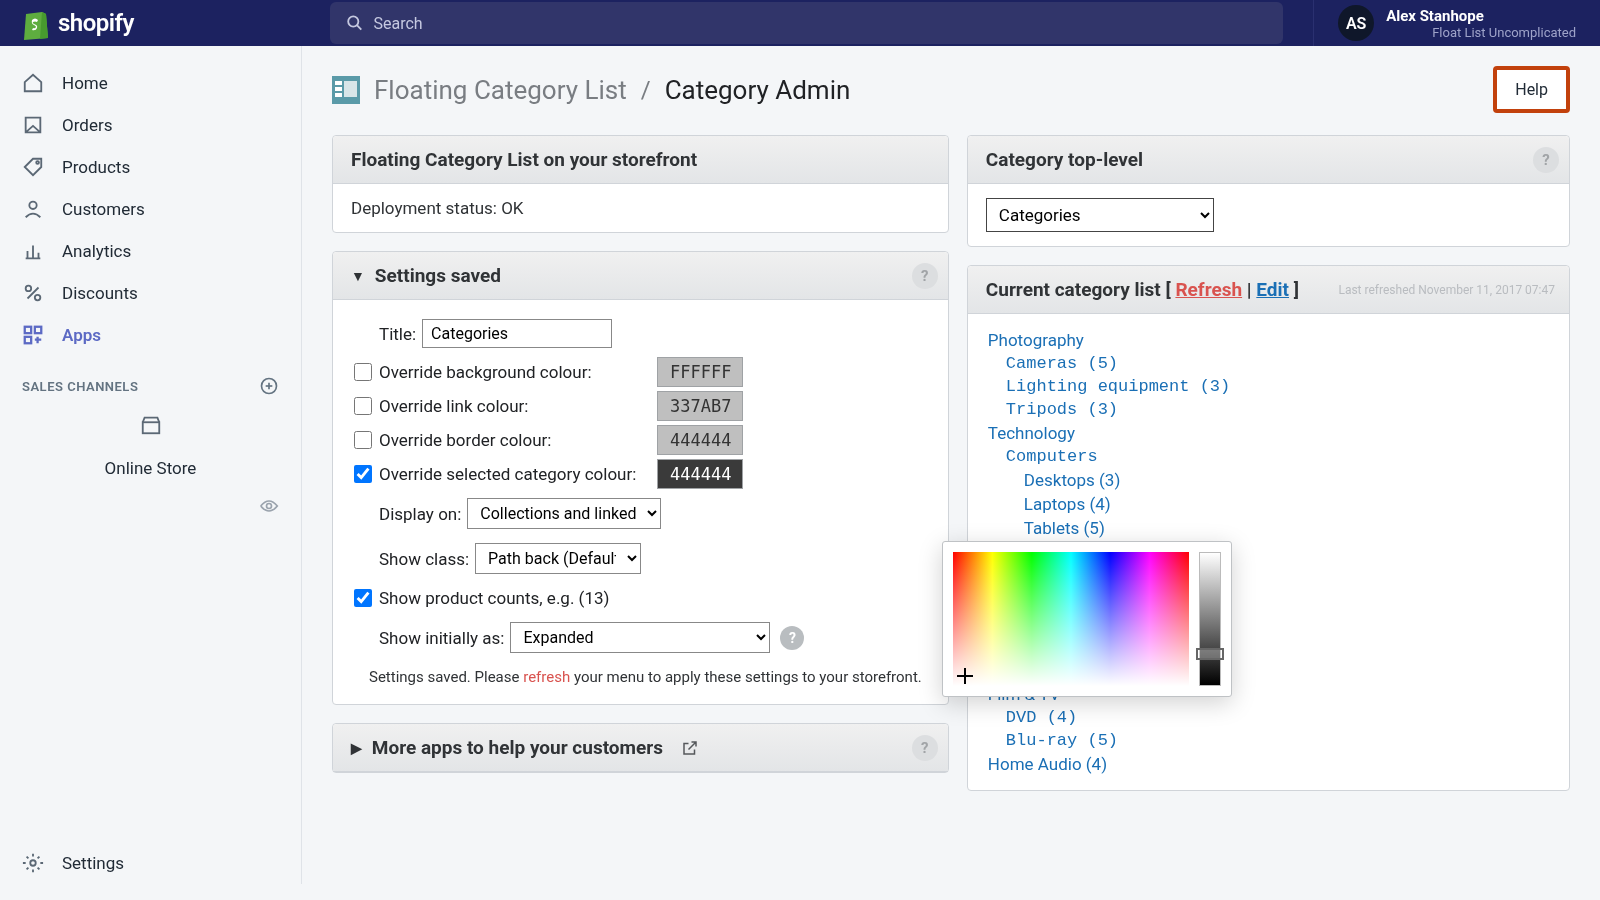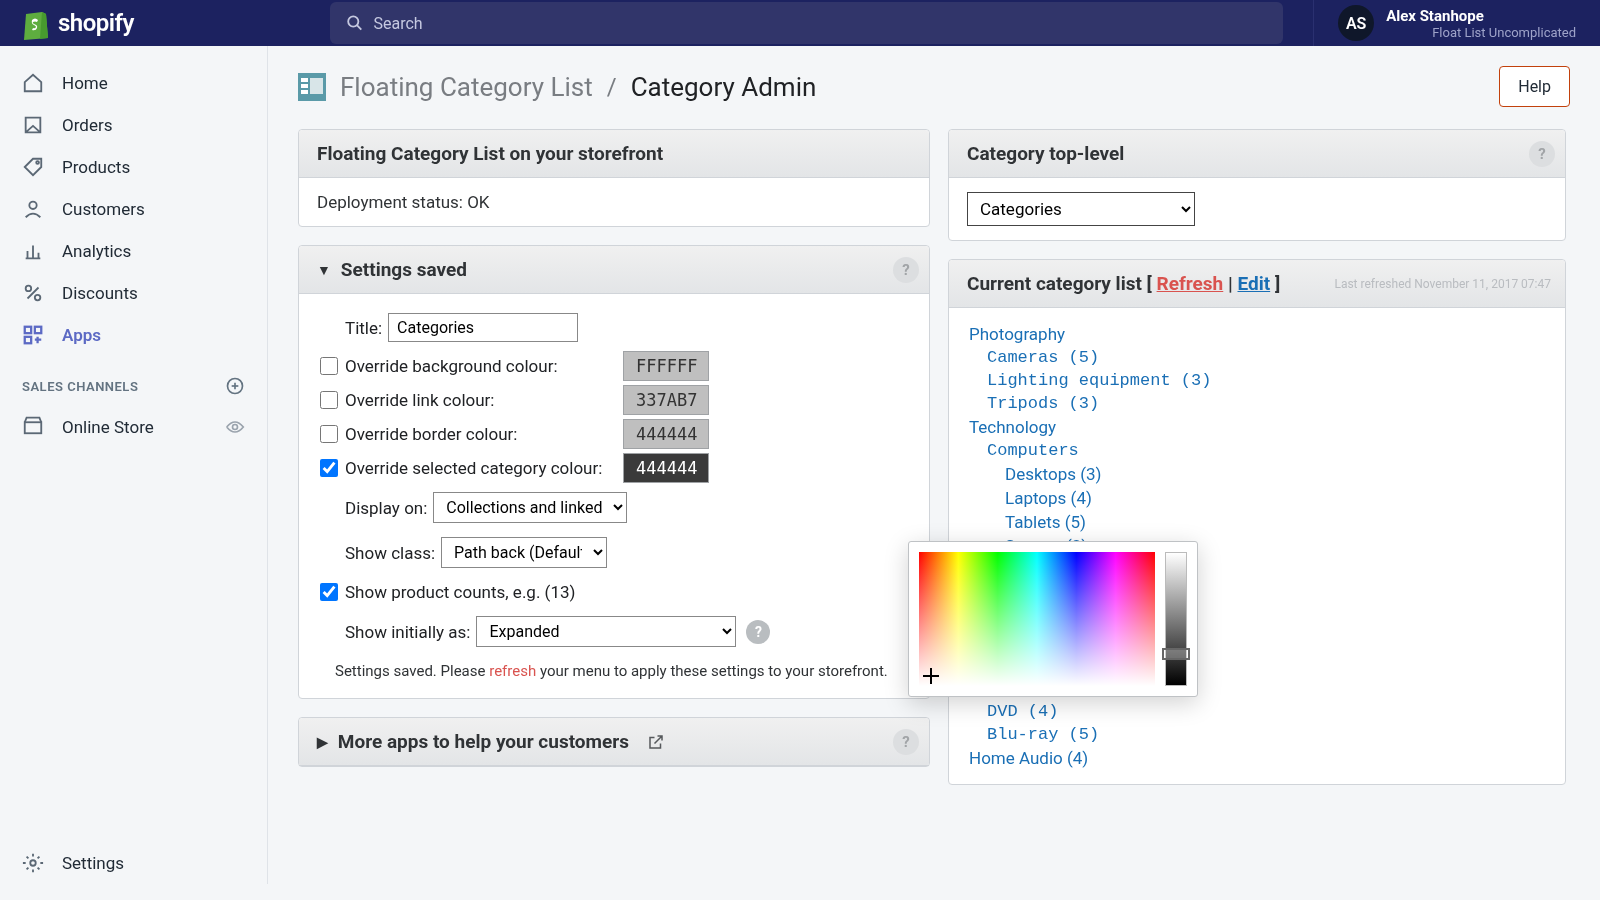--- a/index.html
+++ b/index.html
@@ -9,35 +9,35 @@
 .logo-name { color:#fff; font-size:24px; font-weight:600; letter-spacing:-0.5px; }
 .searchwrap { flex:1; padding:0 30px; }
 .searchbox { background:#31356a; border-radius:6px; height:42px; display:flex; align-items:center; padding:0 16px; gap:10px; }
 .searchbox input { background:transparent; border:none; color:#ffffff; font-size:16px; width:100%; outline:none; }
 .searchbox input::placeholder { color:#c5c8e0; }
 .userblock { display:flex; align-items:center; gap:12px; padding:0 24px; border-left:1px solid #2a3070; height:100%; }
 .avatar { width:36px; height:36px; border-radius:50%; background:#0f172a; color:#fff; display:flex; align-items:center; justify-content:center; font-weight:600; font-size:16px; }
 .userinfo .un { color:#fff; font-size:15px;font-weight:bold; }
 .userinfo .us { color:#9ea3c9; font-size:13px;margin-left:46px; }
 .shell { display:flex; height:838px; }
-.sidebar { width:268px; background:#f4f6f8; border-right:1px solid #dfe3e8; padding-top:16px; display:flex; flex-direction:column; }
+.sidebar { width:302px; background:#f4f6f8; border-right:1px solid #dfe3e8; padding-top:16px; display:flex; flex-direction:column; }
 .navitem { display:flex; align-items:center; gap:18px; padding:10px 22px; color:#212b36; font-size:17px; cursor:pointer; }
 .navitem.active { color:#5c6ac4; font-weight:600; }
 .navitem .icn { width:22px; height:22px; display:flex; align-items:center; justify-content:center; color:#5b6875; }
 .navitem.active .icn { color:#5c6ac4; }
 .section-head { display:flex; align-items:center; justify-content:space-between; padding:20px 22px 8px; color:#637381; font-size:13px; font-weight:600; letter-spacing:0.5px; cursor:default; }
-.channel { display:flex; align-items:center; gap:18px; padding:10px 22px; color:#212b36; font-size:17px; cursor:pointer; }
+.channel { display:flex; align-items:center; gap:18px; padding:10px 22px; color:#212b36; font-size:17px; cursor:pointer;flex-direction:column; }
 .spacer { flex:1; }
 .main { flex:1; overflow:auto; padding:20px 30px; }
 .breadcrumb { display:flex; align-items:center; gap:14px; margin-bottom:22px; }
 .bc-icon { width:28px; height:28px; display:inline-block; }
 .bc-a { color:#797d82; font-size:26px; font-weight:400; }
 .bc-sep { color:#797d82; font-size:24px; }
 .bc-b { color:#202225; font-size:26px; font-weight:400; }
-.helpbtn { margin-left:auto; background:#fff; border:1px solid #c2410c; border-radius:4px; padding:10px 18px; font-size:16px; color:#212b36; cursor:pointer; }
+.helpbtn { margin-left:auto; background:#fff; border:4px solid #c2410c; border-radius:4px; padding:10px 18px; font-size:16px; color:#212b36; cursor:pointer; }
 .cols { display:flex; gap:18px; align-items:flex-start; }
 .colL { width:632px; }
 .colR { width:618px; }
 .panel { background:#fff; border:1px solid #d0d4d9; border-radius:4px; margin-bottom:18px; }
 .panel-head { background:linear-gradient(#f0f0f0,#e3e5e7); border-bottom:1px solid #d0d4d9; padding:12px 18px; font-size:19px; font-weight:700; color:#303336; position:relative; display:flex; align-items:center; gap:10px; border-radius:4px 4px 0 0;}
 .panel-body { padding:14px 18px; font-size:17px; color:#303336; }
 .helpcirc { position:absolute; right:10px; top:50%; transform:translateY(-50%); width:26px; height:26px; border-radius:50%; background:#dcdee0; color:#a1a4a7; display:flex; align-items:center; justify-content:center; font-weight:700; font-size:15px; }
 .settings-body { padding:12px 14px 14px; }
 .frow { display:flex; align-items:center; padding:7px 0; font-size:17px; color:#202225; position:relative; }
 .frow .ck { width:32px; display:flex; justify-content:center; }

